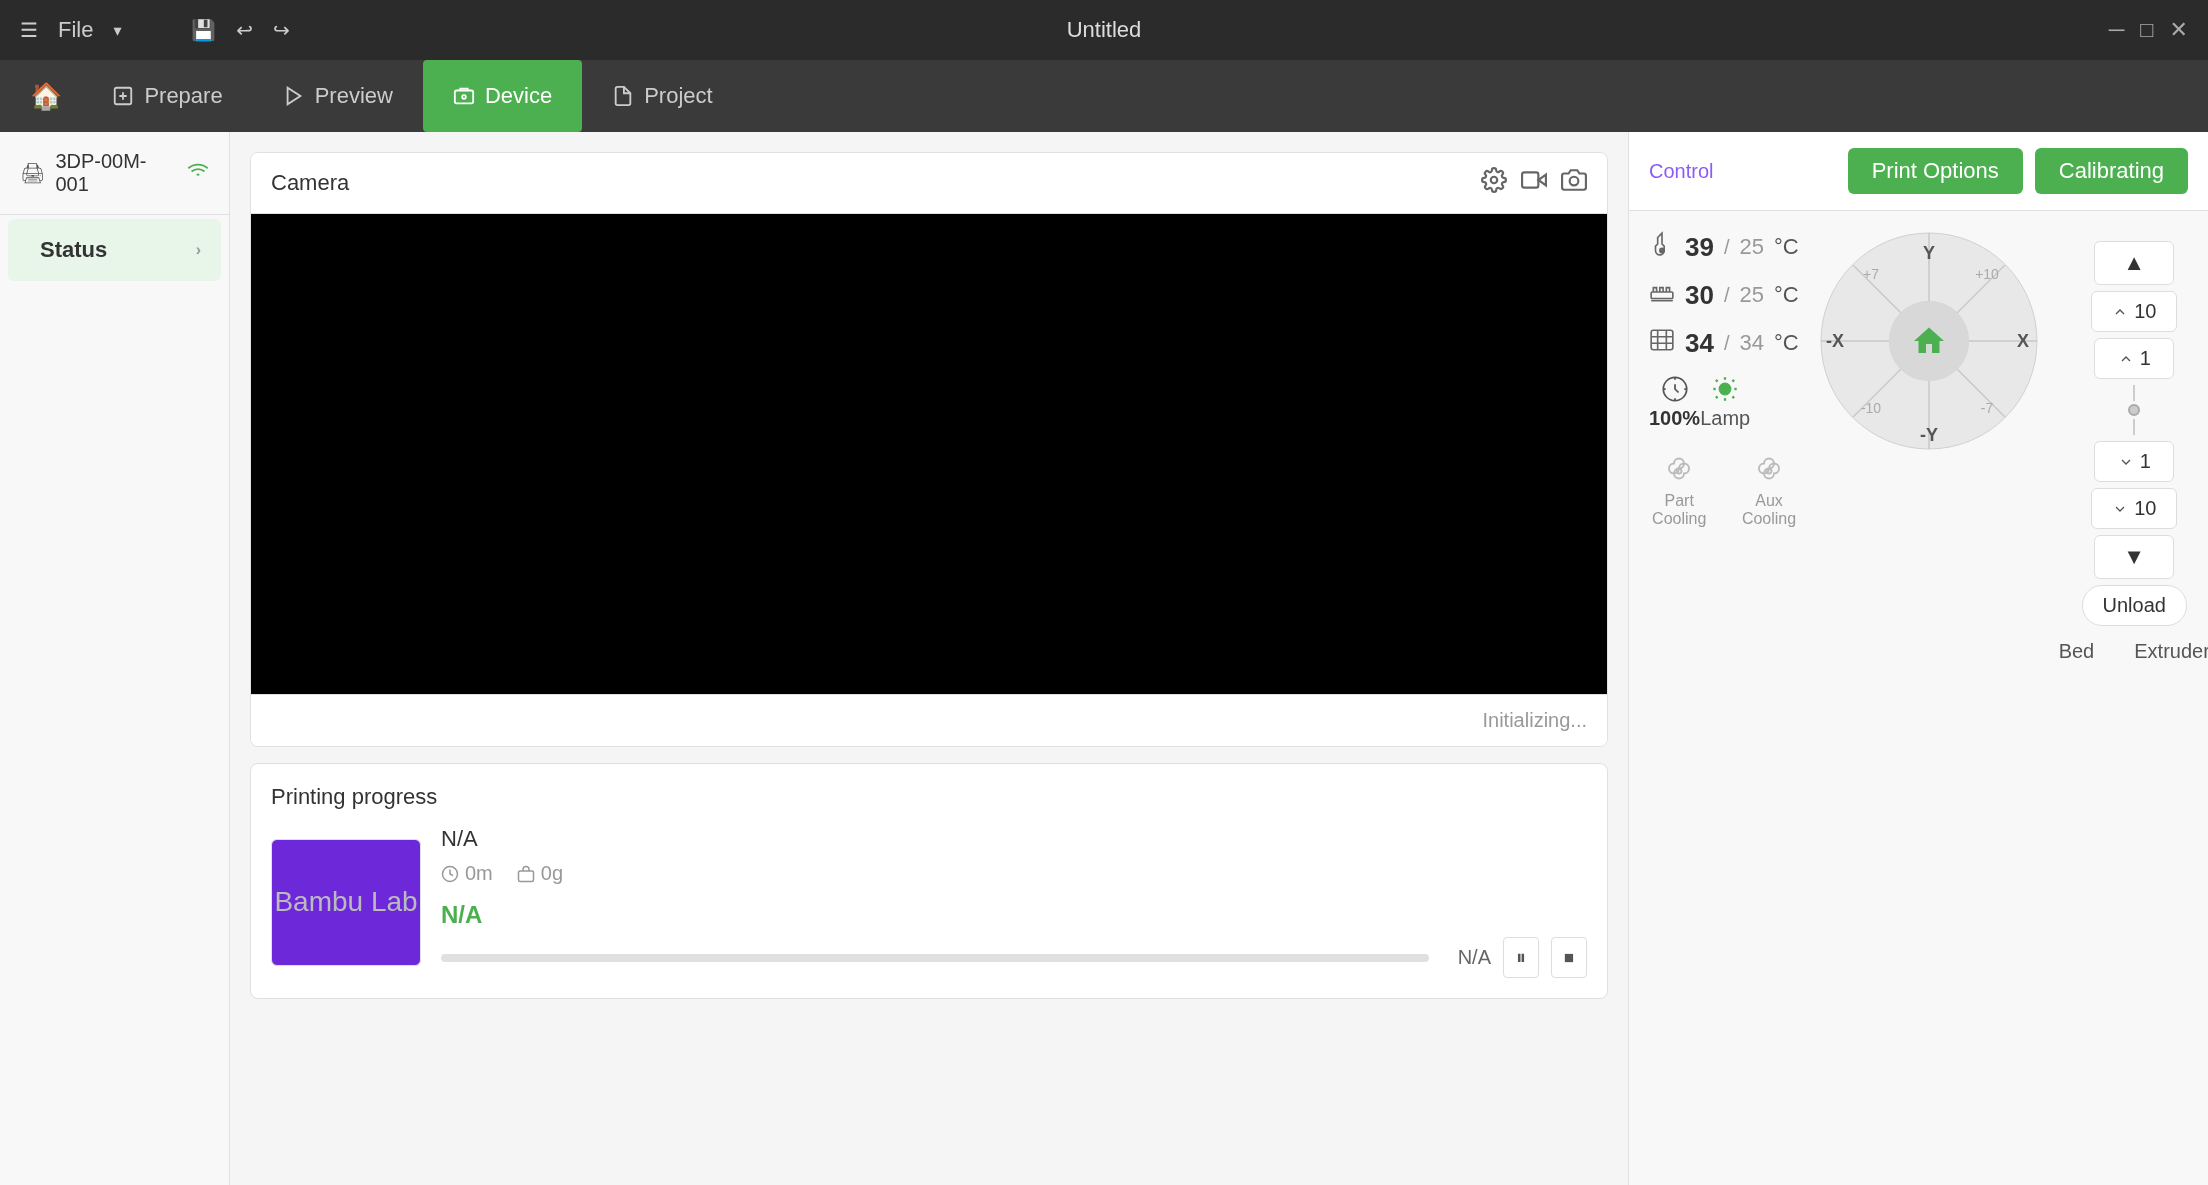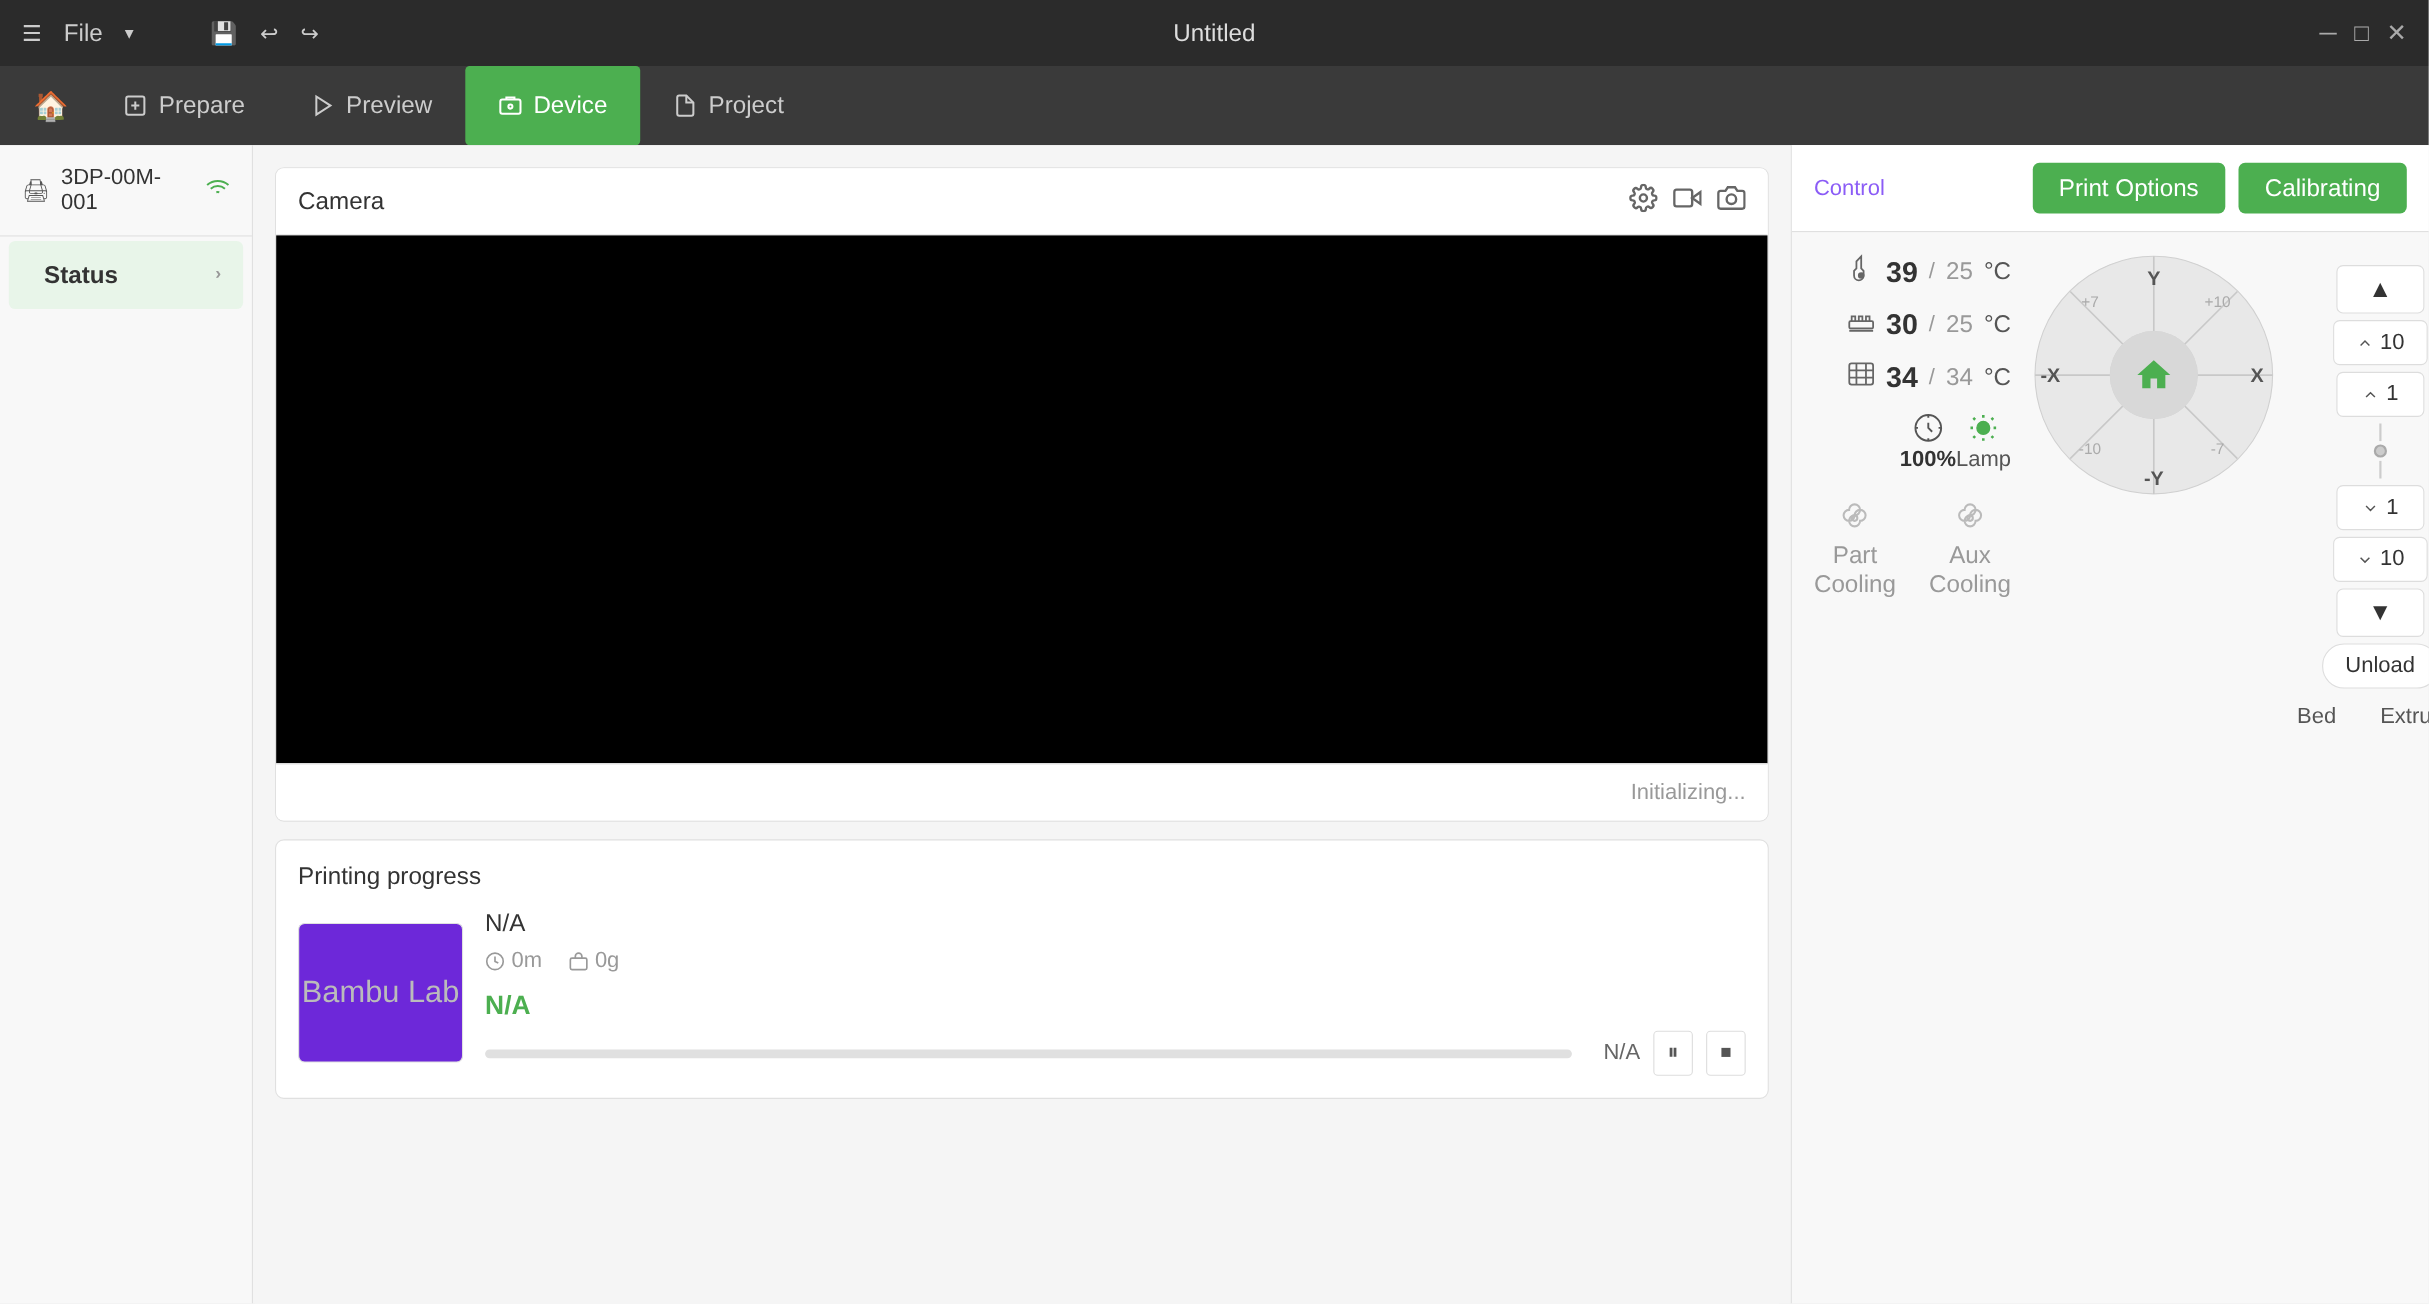--- a/index.html
+++ b/index.html
@@ -224,21 +224,21 @@
       cursor: pointer;
     }
 
     
     .control-content {
       display: flex;
       flex: 1;
       padding: 20px;
       gap: 20px;
     }
-    .control-left { flex: 1; display: flex; flex-direction: column; gap: 16px; align-items: flex-end; }
+    .control-left { flex: 1; display: flex; flex-direction: column; gap: 16px; }
 
     
     .temp-row {
       display: flex;
       align-items: center;
       gap: 10px;
       font-size: 22px;
       color: #333;
     }
     .temp-icon { color: #666; font-size: 22px; }
@@ -252,21 +252,21 @@
       display: flex;
       gap: 30px;
       margin-top: 10px;
     }
     .fan-item {
       display: flex;
       flex-direction: column;
       align-items: center;
       gap: 6px;
     }
-    .fan-label { font-size: 22px; color: #999; text-align: center; }
+    .fan-label { font-size: 16px; color: #999; text-align: center; }
 
     
     .speed-lamp-row {
       display: flex;
       align-items: center;
     }
     .speed-item { display: flex; flex-direction: column; align-items: center; gap: 4px; }
     .speed-value { font-size: 20px; color: #333; font-weight: 600; }
     .lamp-item { display: flex; flex-direction: column; align-items: center; gap: 4px; }
     .lamp-label { font-size: 20px; color: #555; }

